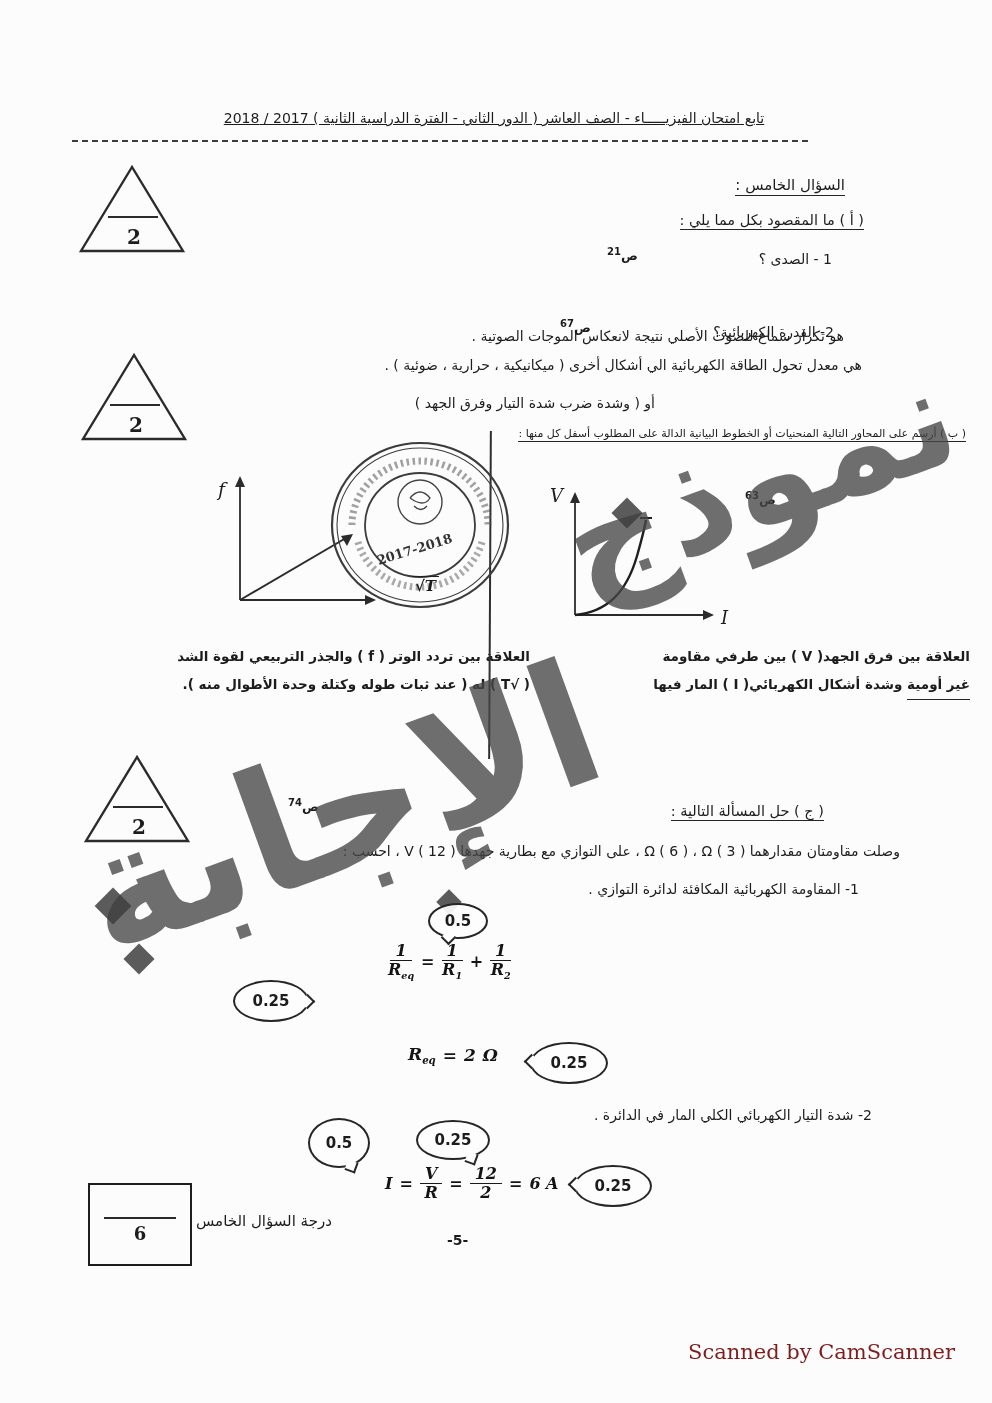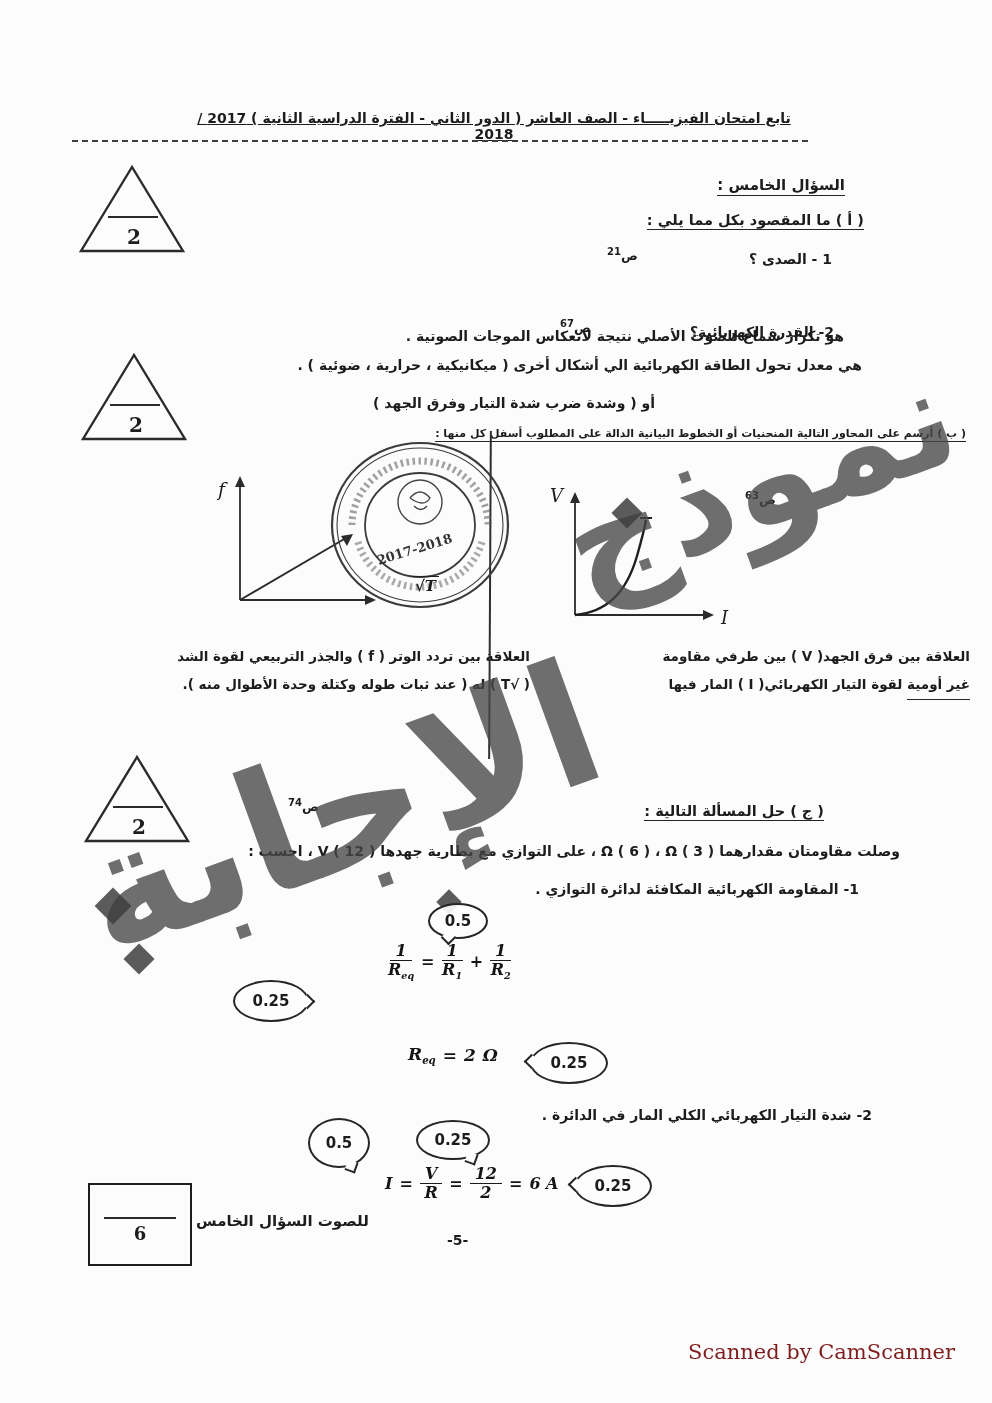--- a/index.html
+++ b/index.html
@@ -1,19 +1,19 @@
 <!DOCTYPE html>
 <html><head>
 <meta charset="utf-8">
 <style>
   html,body{margin:0;padding:0;background:#fff;}
   .page{position:relative;width:992px;height:1403px;background:#fcfcfc;
         font-family:"DejaVu Sans",sans-serif;color:#1c1c1c;overflow:hidden;}
   .abs{position:absolute;}
-  .ar{direction:rtl;font-weight:bold;}
+  .ar{direction:rtl;font-weight:normal;}
   .u{border-bottom:1.8px solid #242424;padding-bottom:1px;display:inline-block;}
   .ref{direction:rtl;font-weight:bold;font-size:12.5px;}
   .ref sup{font-size:10px;}
   .rule-dashed{border-top:2px dashed #3c3c3c;height:0;}
   .bubble{position:absolute;border:2px solid #262626;border-radius:50%;
           display:flex;align-items:center;justify-content:center;
           font-weight:bold;font-size:15px;background:rgba(253,253,253,.92);z-index:7;}
   .bubble::after{content:"";position:absolute;width:9px;height:9px;background:#fdfdfd;
           border-right:2px solid #262626;border-bottom:2px solid #262626;}
   .tail-down::after{bottom:-6px;left:13px;transform:rotate(45deg);}
@@ -123,21 +123,21 @@
   <div class="abs ref" style="top:490px;left:745px;">
     <span>ص</span><sup>63</sup>
   </div>
 
   <div class="cap" style="top:643px;left:82px;width:448px;">
     <span>العلاقة بين تردد الوتر ( f ) والجذر التربيعي لقوة الشد</span><br>
     <span>( √T ) له ( عند ثبات طوله وكتلة وحدة الأطوال منه ).</span>
   </div>
   <div class="cap" style="top:643px;left:540px;width:430px;">
     <span>العلاقة بين فرق الجهد( V ) بين طرفي مقاومة</span><br>
-    <span class="u">غير أومية</span><span> لقوة التيار الكهربائي( I ) المار فيها</span>
+    <span class="u">غير أومية</span><span> وشدة أشكال الكهربائي( I ) المار فيها</span>
   </div>
 
   <div class="abs ar" style="top:803px;right:168px;font-size:14.5px;">
     <span class="u">( ج ) حل المسألة التالية :</span>
   </div>
   <div class="abs ref" style="top:797px;left:288px;">
     <span>ص</span><sup>74</sup>
   </div>
   <div class="abs ar" style="top:843px;right:92px;width:790px;text-align:right;font-size:14px;">وصلت مقاومتان مقدارهما  Ω ( 6 ) ، Ω ( 3 ) ، على التوازي مع بطارية جهدها V ( 12 ) ، احسب :</div>
   <div class="abs ar" style="top:881px;right:133px;font-size:14px;">1- المقاومة الكهربائية المكافئة لدائرة التوازي .</div>
@@ -190,21 +190,21 @@
     </span>
     <span>=</span>
     <span>6 A</span>
   </div>
   <div class="bubble tail-left" style="left:574px;top:1165px;width:74px;height:38px;">0.25</div>
 
   <div class="abs" style="left:88px;top:1183px;width:100px;height:79px;border:2.5px solid #1d1d1d;background:#fcfcfc;">
     <div style="position:absolute;left:14px;right:14px;top:32px;border-top:2px solid #2a2a2a;"></div>
     <div style="position:absolute;left:0;right:0;top:38px;text-align:center;font-weight:bold;font-size:18px;font-family:'DejaVu Serif',serif;">6</div>
   </div>
-  <div class="abs ar" style="top:1212px;left:196px;font-size:15px;">للصوت السؤال الخامس</div>
+  <div class="abs ar" style="top:1212px;left:196px;font-size:15px;">درجة السؤال الخامس</div>
 
   <div class="abs" style="top:1232px;left:447px;font-weight:bold;font-size:14px;">-5-</div>
   <div class="abs" style="top:1340px;left:688px;font-size:21px;color:#7f1d1d;font-family:'DejaVu Serif',serif;">Scanned by CamScanner</div>
 
   <div class="wm" style="left:555px;top:398px;font-size:140px;transform:rotate(-20deg);">نموذج</div>
   <div class="wm" style="left:70px;top:710px;font-size:170px;transform:rotate(-20deg);">الإجابة</div>
   <div class="wm-sq" style="left:616px;top:502px;width:22px;height:22px;"></div>
   <div class="wm-sq" style="left:440px;top:893px;width:18px;height:18px;"></div>
   <div class="wm-sq" style="left:100px;top:893px;width:26px;height:26px;"></div>
   <div class="wm-sq" style="left:128px;top:948px;width:22px;height:22px;"></div>

